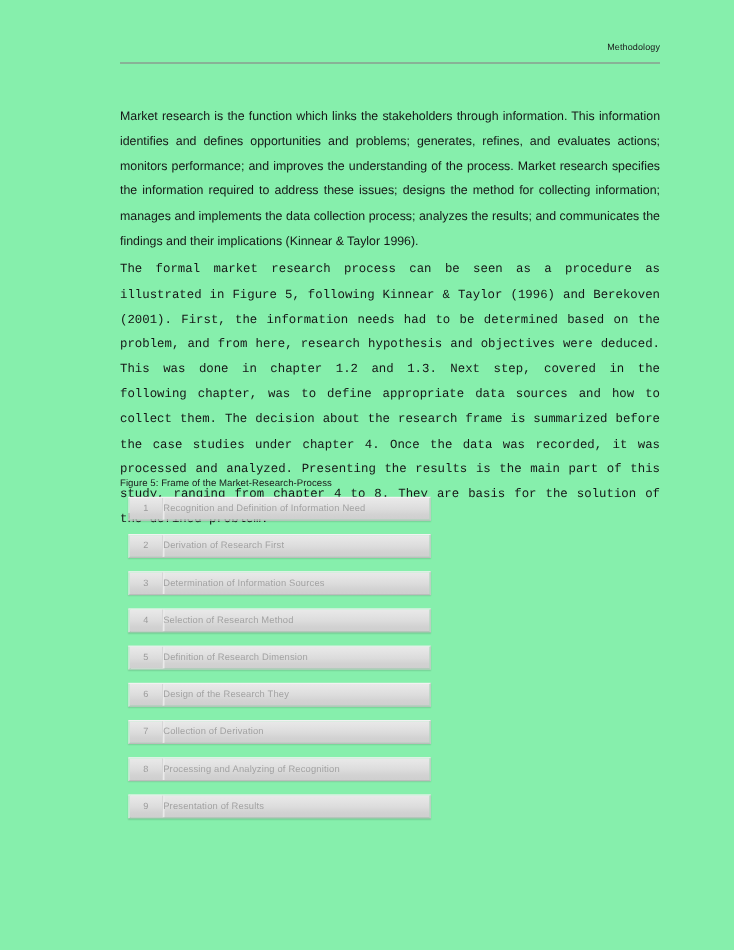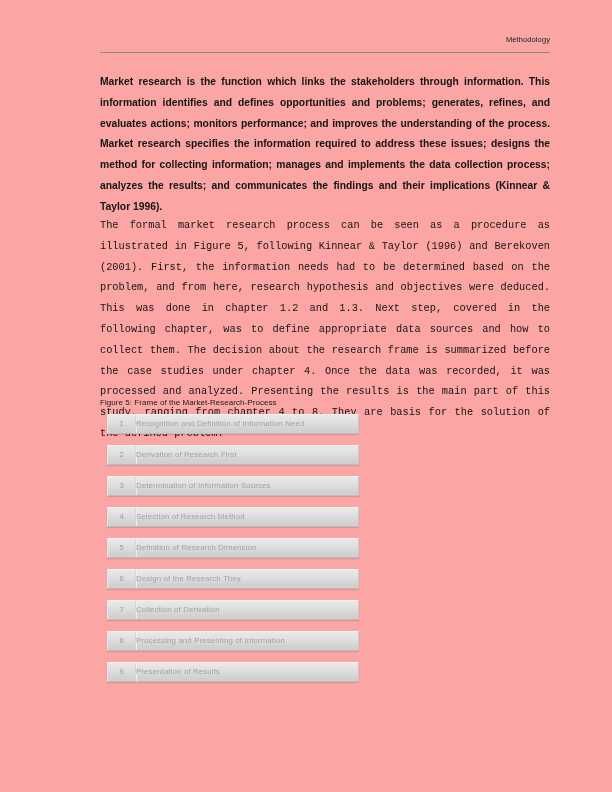--- a/index.html
+++ b/index.html
@@ -14,21 +14,21 @@
     font-family: "Liberation Sans", sans-serif;
     color: #000000;
     overflow: hidden;
   }
 
   .page {
     position: absolute;
     inset: 0;
     width: 612px;
     height: 792px;
-    background: #fca5a5;
+    background: #86efac;
   }
 
   
   .header {
     position: absolute;
     left: 100px;
     top: 36px;
     width: 450px;
     text-align: right;
   }
@@ -55,21 +55,21 @@
     width: 450px;
   }
   .para {
     font-size: 10.3px;
     line-height: 20.8px;
     text-align: justify;
     text-justify: inter-word;
     color: #151515;
     margin: 0;
   }
-  #para-1 { top: 72px; font-weight: bold; }
+  #para-1 { top: 88px; }
   #para-2 { top: 215px; font-family: Liberation Mono, monospace; }
 
   
   .figure-caption {
     position: absolute;
     left: 100px;
     top: 398px;
     font-size: 8px;
     color: #1a1a1a;
     line-height: 1.2;
@@ -203,21 +203,21 @@
       <span class="step-label">Design of the Research They</span>
     </div>
 
     <div class="step-row">
       <span class="step-num">7</span>
       <span class="step-label">Collection of Derivation</span>
     </div>
 
     <div class="step-row">
       <span class="step-num">8</span>
-      <span class="step-label">Processing and Presenting of Information</span>
+      <span class="step-label">Processing and Analyzing of Recognition</span>
     </div>
 
     <div class="step-row">
       <span class="step-num">9</span>
       <span class="step-label">Presentation of Results</span>
     </div>
 
   </div>
 
 

